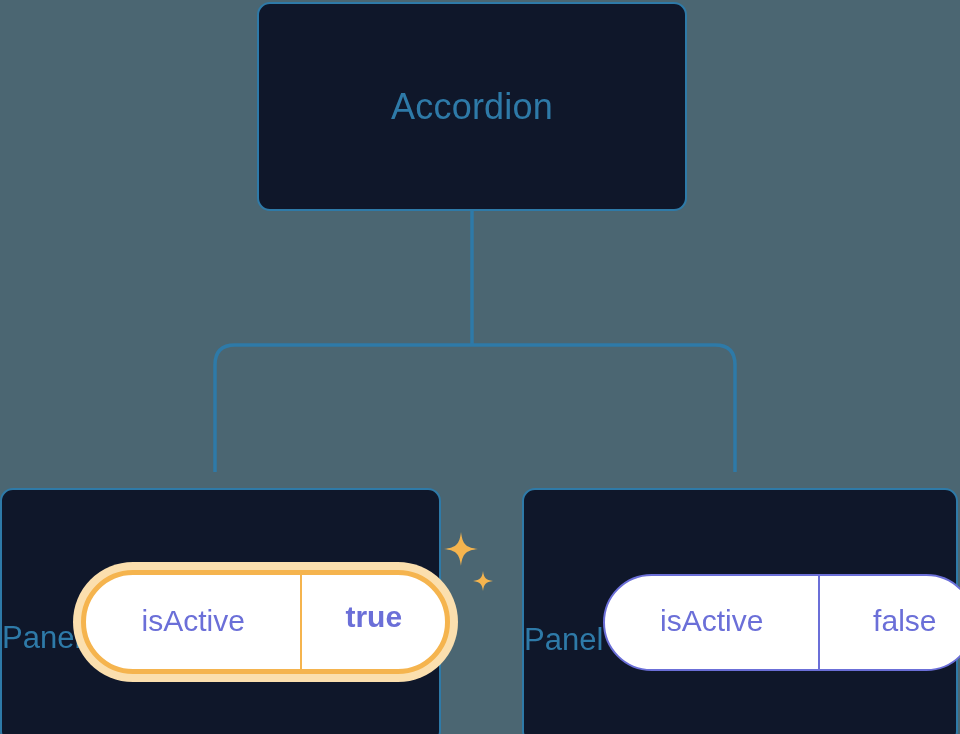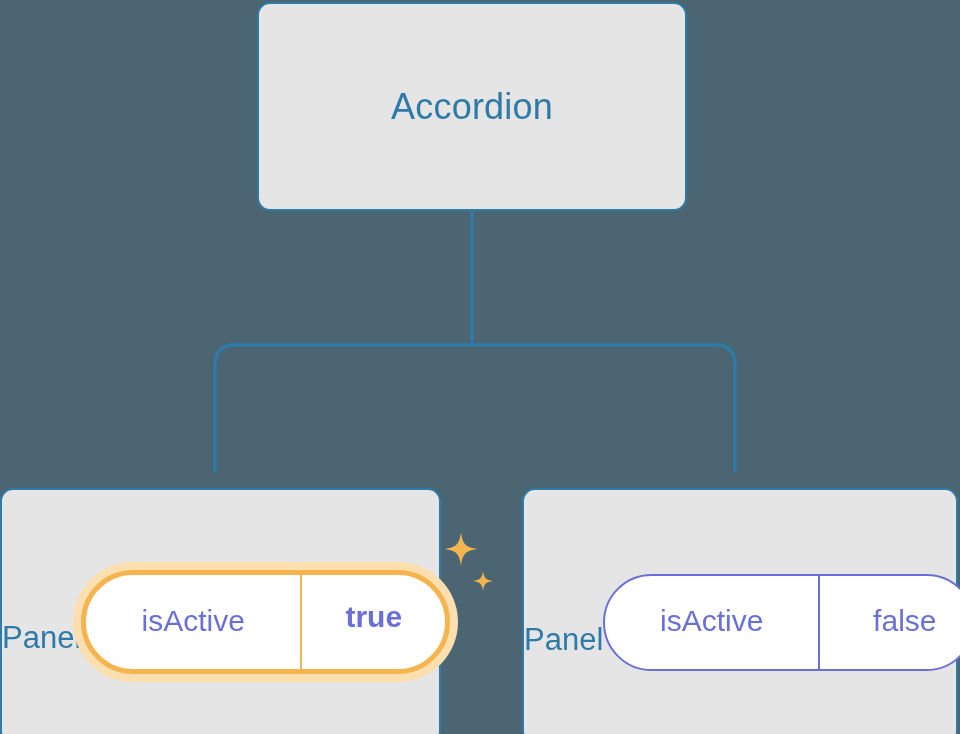--- a/index.html
+++ b/index.html
@@ -28,21 +28,21 @@
     left: 0;
     top: 0;
     width: 960px;
     height: 734px;
     pointer-events: none;
   }
 
   
   .node {
     position: absolute;
-    background: #e5e5e5;
+    background: #0f172a;
     border: 2px solid #2e7aa8;
     border-radius: 13px;
     box-sizing: border-box;
   }
 
   .node-root {
     left: 257px;
     top: 2px;
     width: 430px;
     height: 209px;

